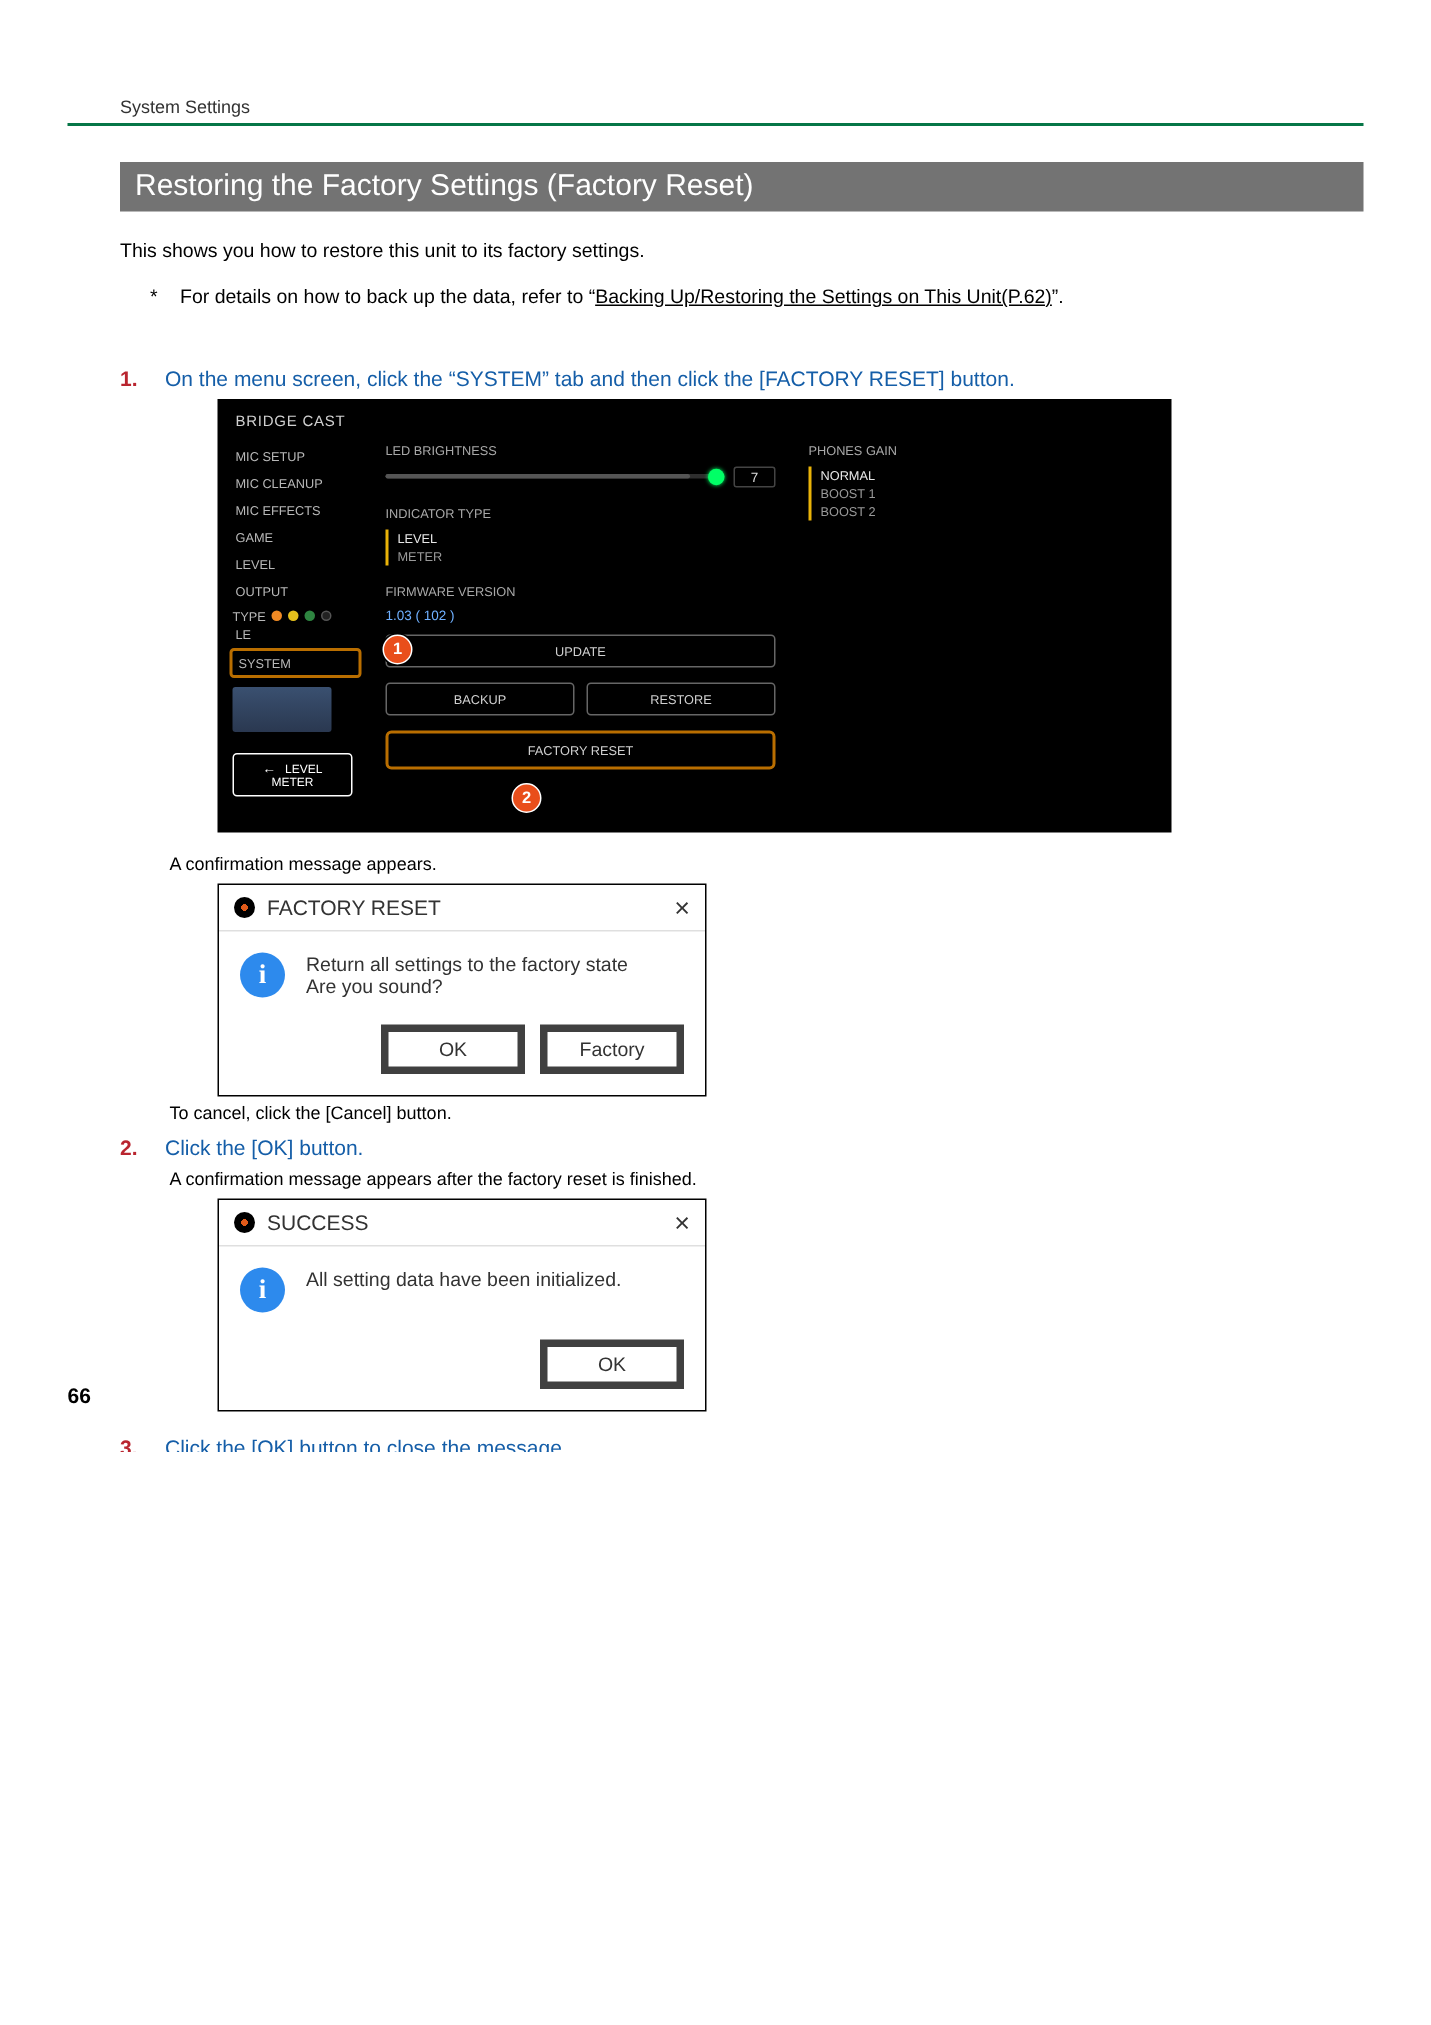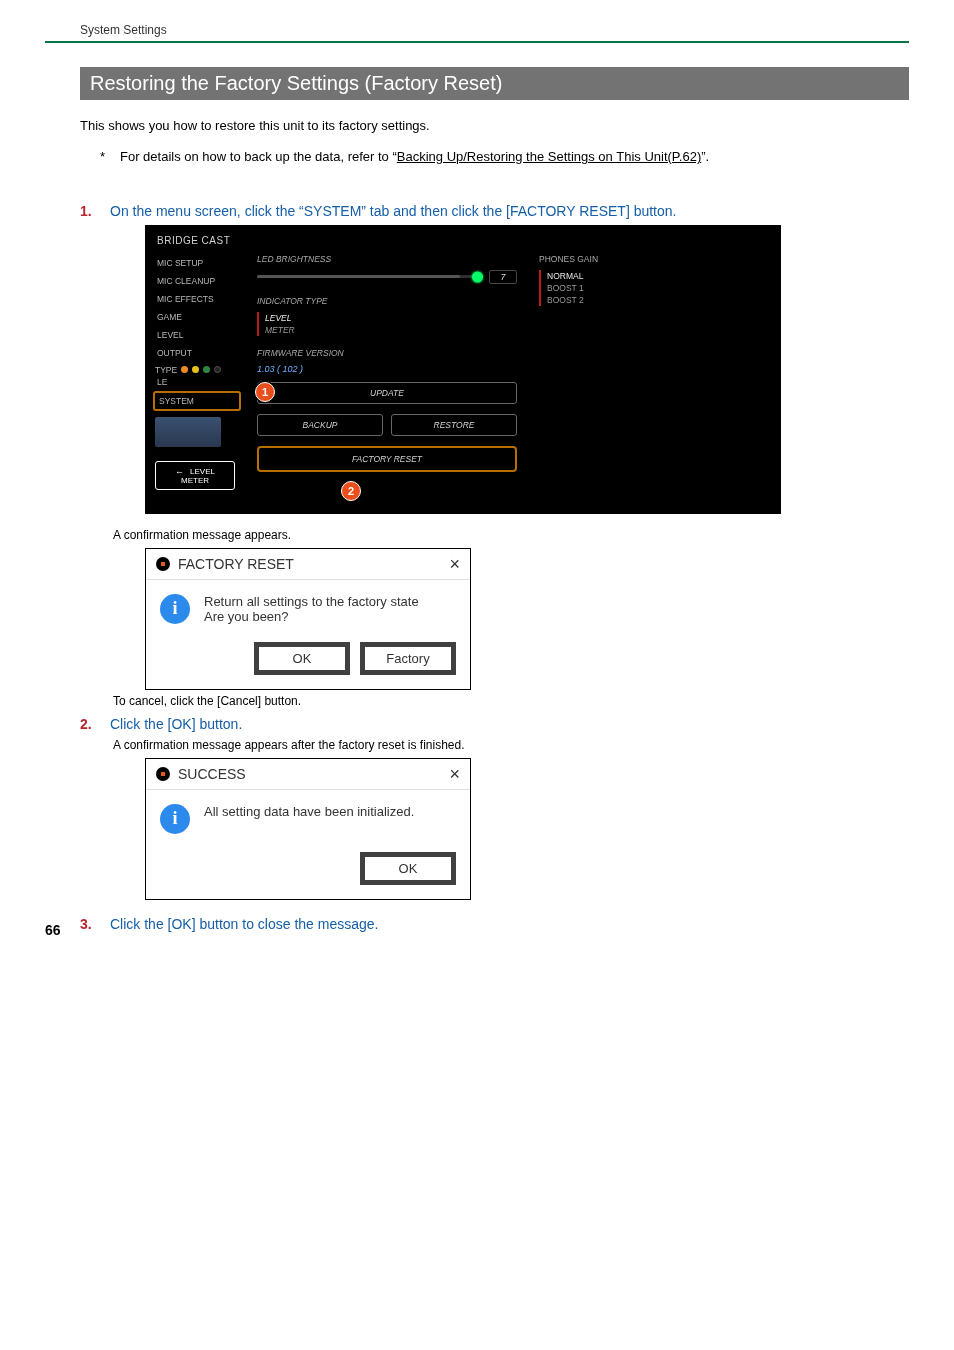--- a/index.html
+++ b/index.html
@@ -6,21 +6,21 @@
     margin: 0;
     font-family: "Segoe UI", "Myriad Pro", Arial, sans-serif;
     background: #fff;
     color: #000;
   }
   .page {
     width: 954px;
     height: 968px;
     position: relative;
     box-sizing: border-box;
-    padding: 23px 45px 30px 45px;
+    padding: 64px 45px 30px 45px;
   }
   .crumb {
     font-size: 12px;
     color: #333;
     padding-bottom: 4px;
     padding-left: 35px;
   }
   .crumb-rule {
     border-bottom: 2px solid #067647;
     margin-bottom: 24px;
@@ -112,38 +112,37 @@
   }
   .channel-dots { display:flex; gap:4px; margin:2px 0 4px 0;}
   .dot{width:7px;height:7px;border-radius:50%;}
   .d1{background:#f08a24;} .d2{background:#e6c11c;} .d3{background:#2e8540;} .d4{background:#222;border:1px solid #555;width:5px;height:5px;}
 
   .center {
     width: 260px;
     flex: none;
     padding: 0 10px;
     position: relative;
-    font-style: italic;
   }
   .lbl { font-size: 8.5px; color: #a8a8a8; margin-bottom: 6px; }
   .slider-row { display:flex; align-items:center; gap:6px; margin-bottom: 12px;}
   .slider-track {
     flex:1; height:3px; background:#2e2e2e; position:relative; border-radius:2px;
   }
   .slider-fill { position:absolute; left:0; top:0; bottom:0; width:90%; background:#555; border-radius:2px;}
   .slider-knob {
     position:absolute; right:0; top:50%; transform:translate(0,-50%);
     width:11px;height:11px;border-radius:50%;
     background:#0f6; box-shadow:0 0 3px #0f6;
   }
   .slider-val {
     border:1px solid #444; border-radius:2px;
     padding:1px 6px; font-size:9px; color:#ddd; min-width:14px; text-align:center;
   }
-  .opt-col { border-left:2px solid #b91c1c; padding-left:6px; margin:2px 0 12px 0;}
+  .opt-col { border-left:2px solid #eab308; padding-left:6px; margin:2px 0 12px 0;}
   .opt { font-size:8.5px; color:#999; padding:1px 0;}
   .opt.sel { color:#e8e8e8; }
   .fw-val { font-size:9px; color:#6fb0ff; margin:4px 0 8px 0;}
   .btn-out {
     border:1px solid #666; border-radius:3px;
     text-align:center; font-size:8.5px; color:#d0d0d0;
     padding:5px 0;
   }
   .btn-row { display:flex; gap:8px; margin:10px 0 0 0;}
   .btn-row .btn-out{ flex:1; }
@@ -309,21 +308,21 @@
     <div class="dlg">
       <div class="dlg-hdr">
         <span class="dlg-ico"></span>
         <span>FACTORY RESET</span>
         <span class="dlg-close">×</span>
       </div>
       <div class="dlg-body">
         <div class="info-ico">i</div>
         <div>
           <div>Return all settings to the factory state</div>
-          <div>Are you been?</div>
+          <div>Are you sound?</div>
         </div>
       </div>
       <div class="dlg-btns">
         <div class="dlg-btn">OK</div>
         <div class="dlg-btn">Factory</div>
       </div>
     </div>
 
     <div class="step-sub">To cancel, click the [Cancel] button.</div>
 

